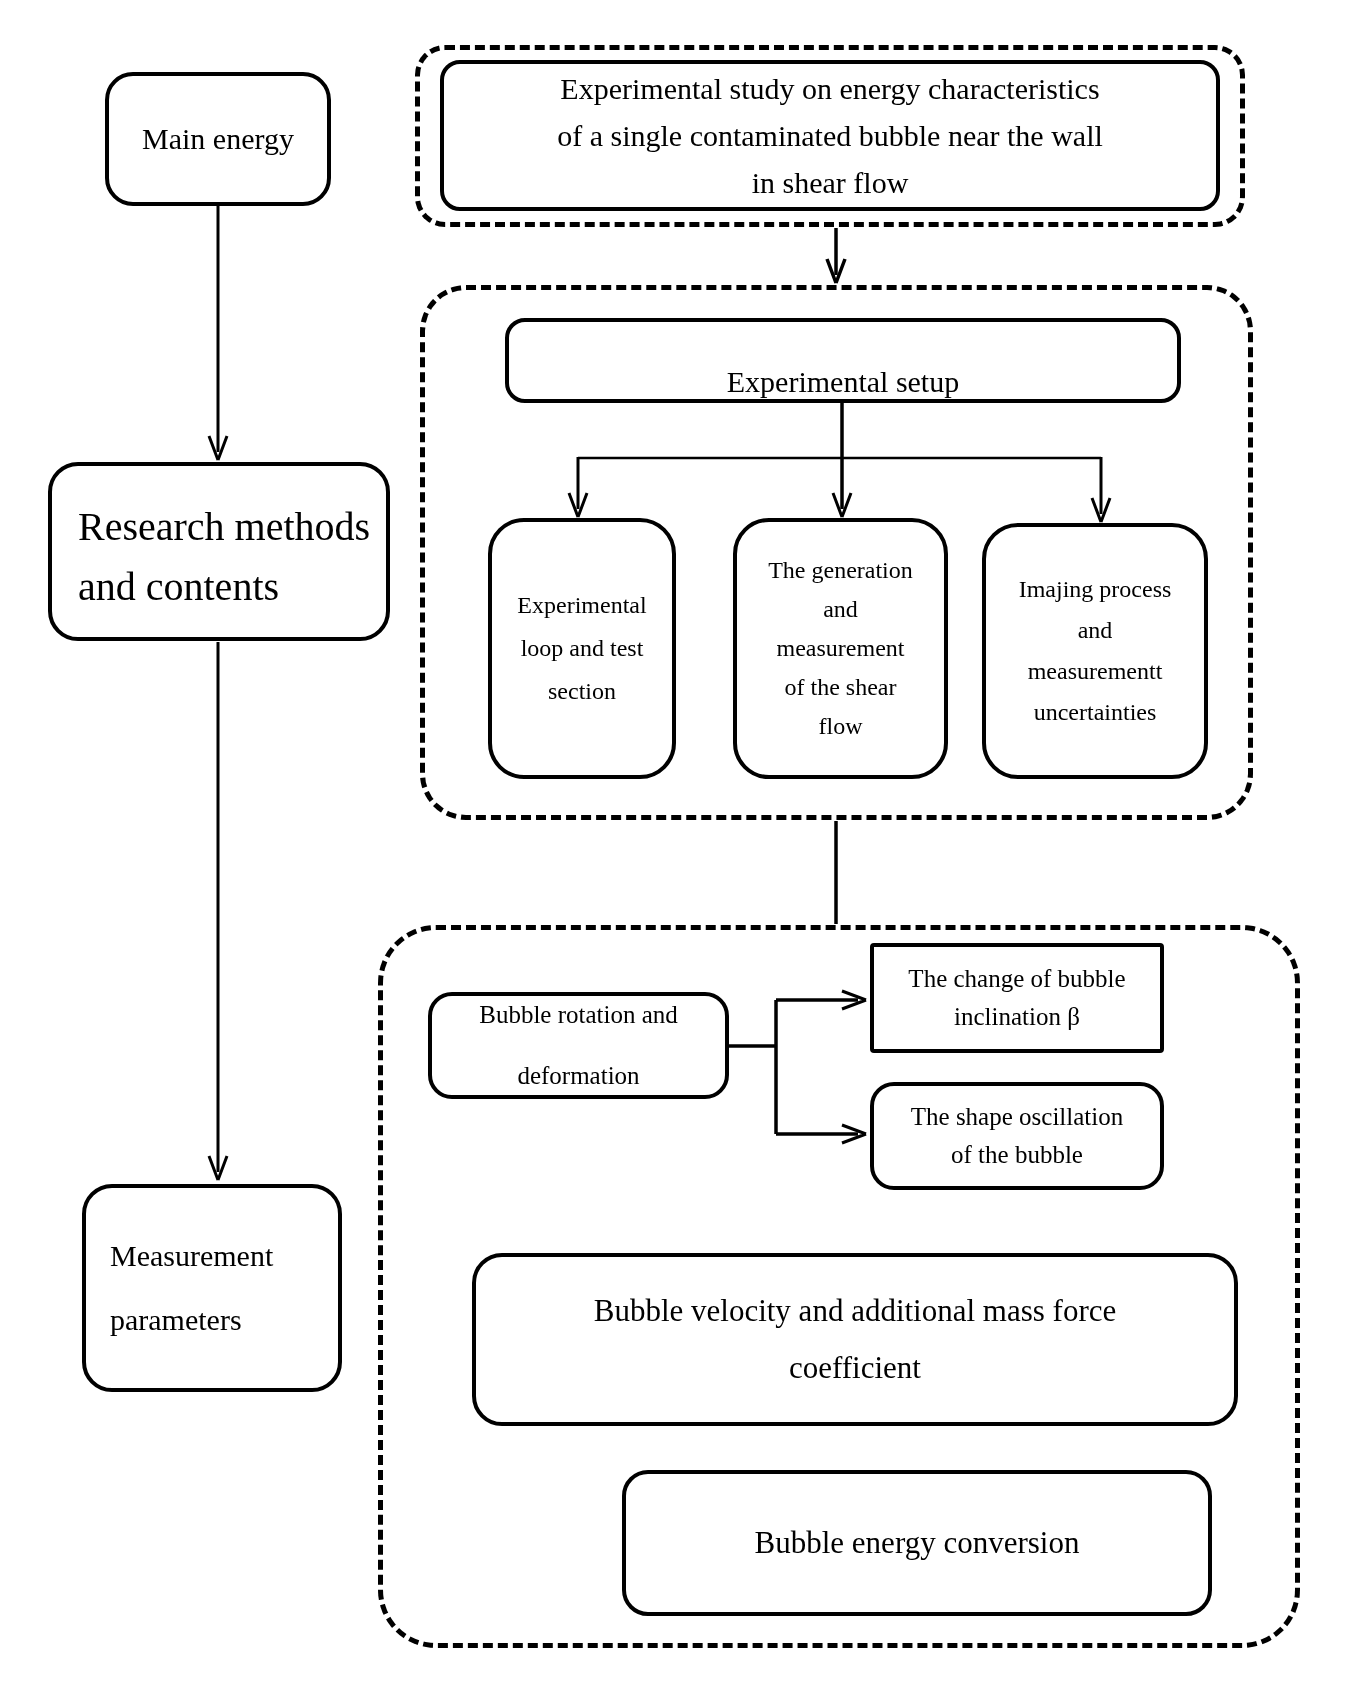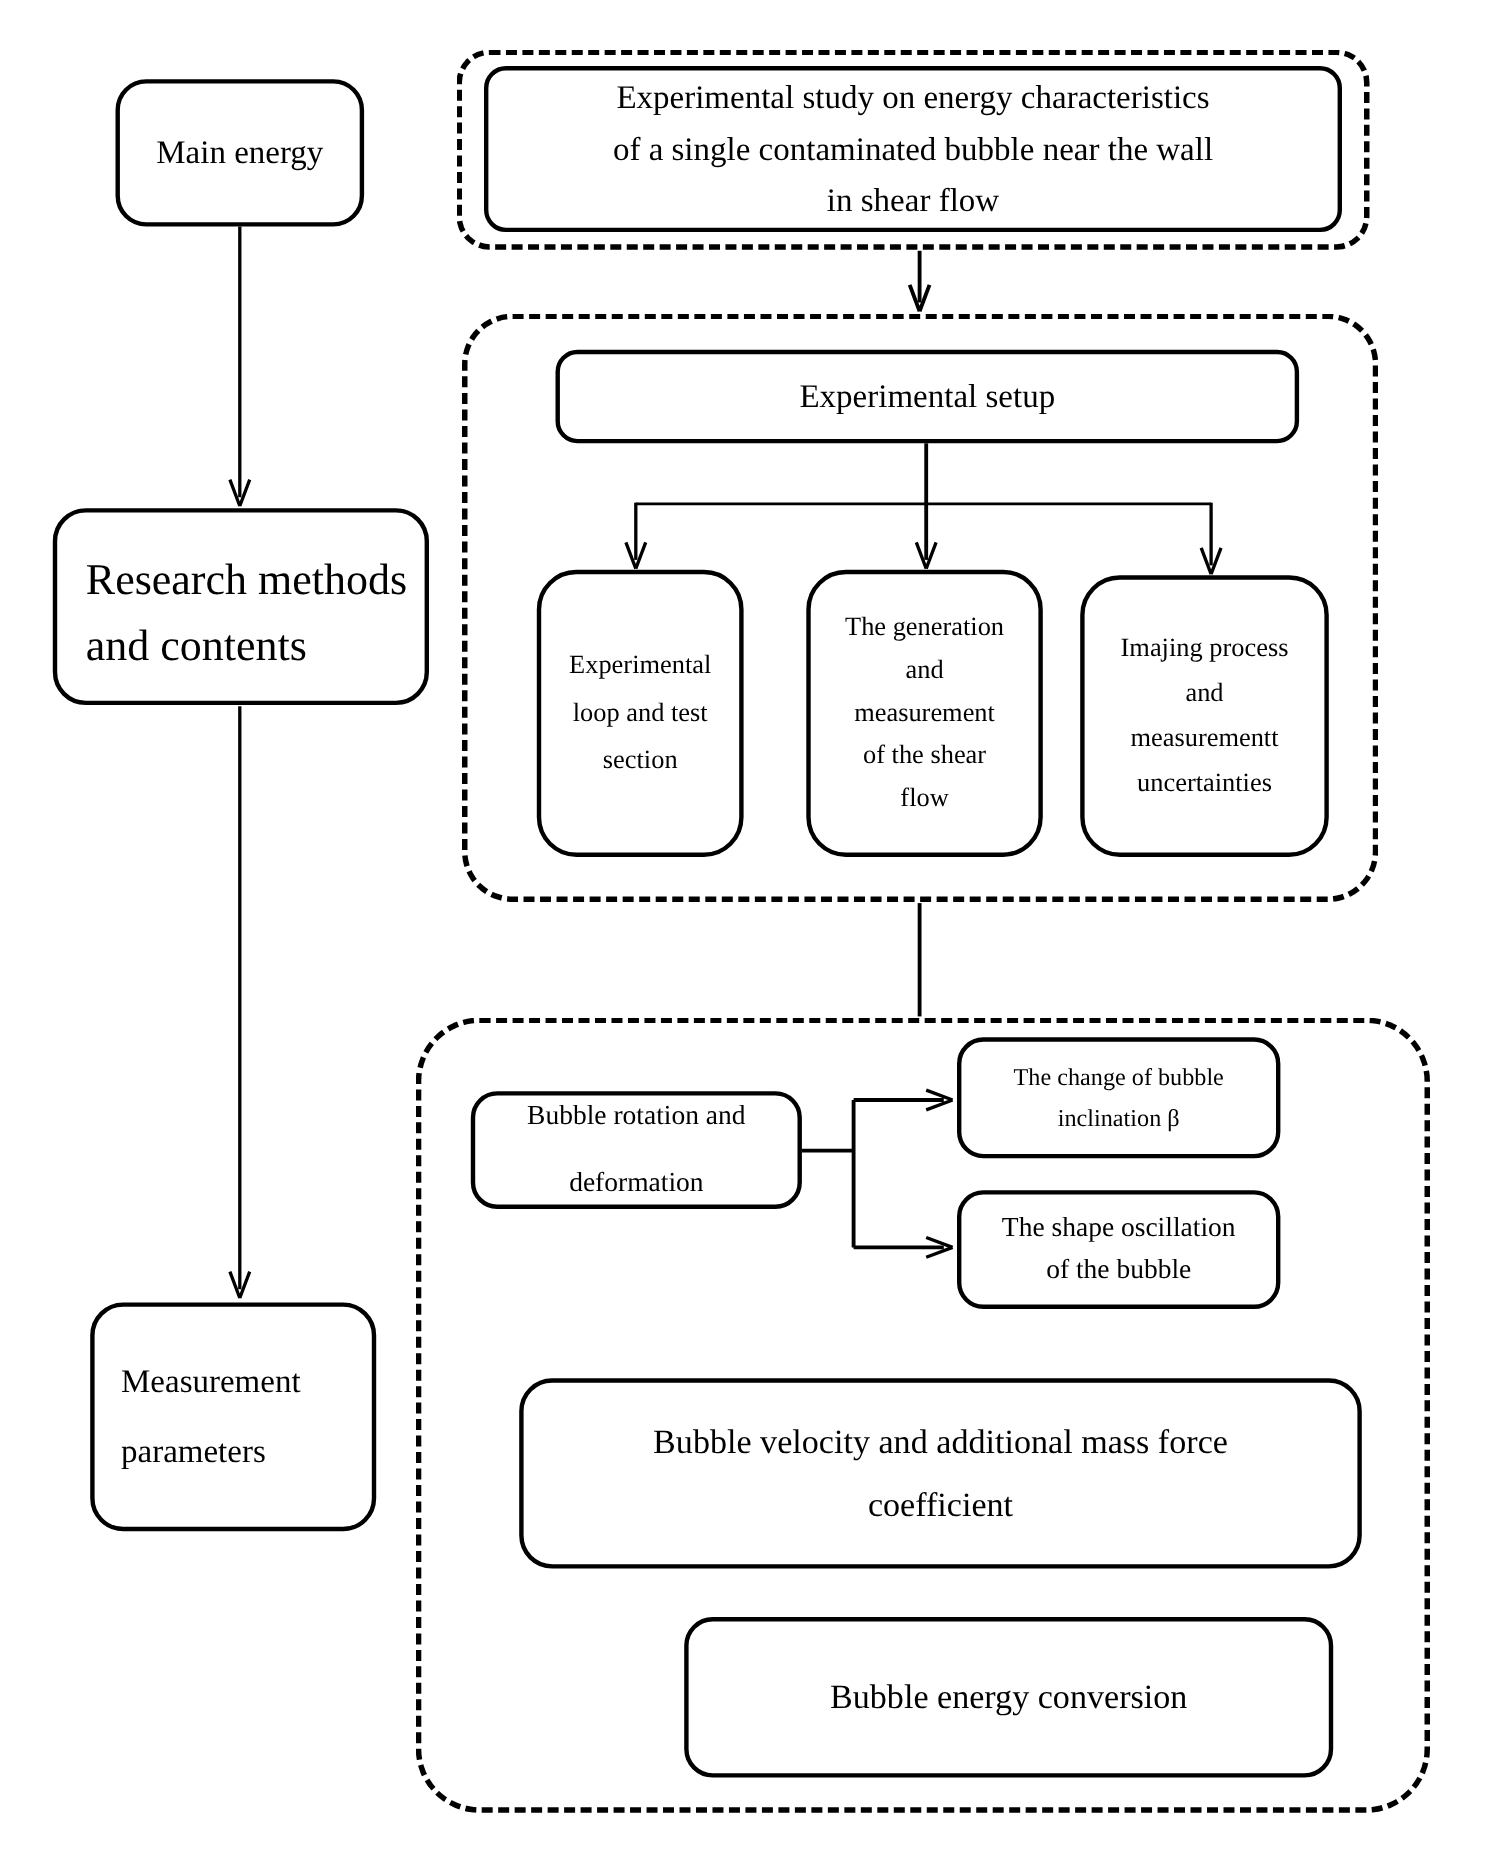--- a/index.html
+++ b/index.html
@@ -103,21 +103,21 @@
     <div>Measurement</div>
     <div>parameters</div>
   </div>
 
   <div class="box" style="left:440px; top:60px; width:780px; height:151px; border-radius:20px; font-size:30px; line-height:47px;">
     <div>Experimental study on energy characteristics</div>
     <div>of a single contaminated bubble near the wall</div>
     <div>in shear flow</div>
   </div>
 
-  <div class="box" style="left:505px; top:318px; width:676px; height:85px; border-radius:20px; font-size:30px;">
+  <div class="box" style="left:505px; top:318px; width:676px; height:85px; border-radius:20px; font-size:30px;justify-content:flex-end;">
     <div>Experimental setup</div>
   </div>
 
   <div class="box" style="left:488px; top:518px; width:188px; height:261px; border-radius:36px; font-size:24px; line-height:43px;">
     <div>Experimental</div>
     <div>loop and test</div>
     <div>section</div>
   </div>
 
   <div class="box" style="left:733px; top:518px; width:215px; height:261px; border-radius:36px; font-size:24px; line-height:39px;">
@@ -133,21 +133,21 @@
     <div>and</div>
     <div>measurementt</div>
     <div>uncertainties</div>
   </div>
 
   <div class="box" style="left:428px; top:992px; width:301px; height:107px; border-radius:24px; font-size:25px; line-height:38px;justify-content:space-between;">
     <div>Bubble rotation and</div>
     <div>deformation</div>
   </div>
 
-  <div class="box" style="left:870px; top:943px; width:294px; height:110px; border-radius:24px; font-size:22px; line-height:38px;">
+  <div class="box" style="left:870px; top:943px; width:294px; height:110px; border-radius:4px; font-size:25px; line-height:38px;">
     <div>The change of bubble</div>
     <div>inclination β</div>
   </div>
 
   <div class="box" style="left:870px; top:1082px; width:294px; height:108px; border-radius:24px; font-size:25px; line-height:38px;">
     <div>The shape oscillation</div>
     <div>of the bubble</div>
   </div>
 
   <div class="box" style="left:472px; top:1253px; width:766px; height:173px; border-radius:30px; font-size:31px; justify-content:space-evenly; padding:16px 0;">

